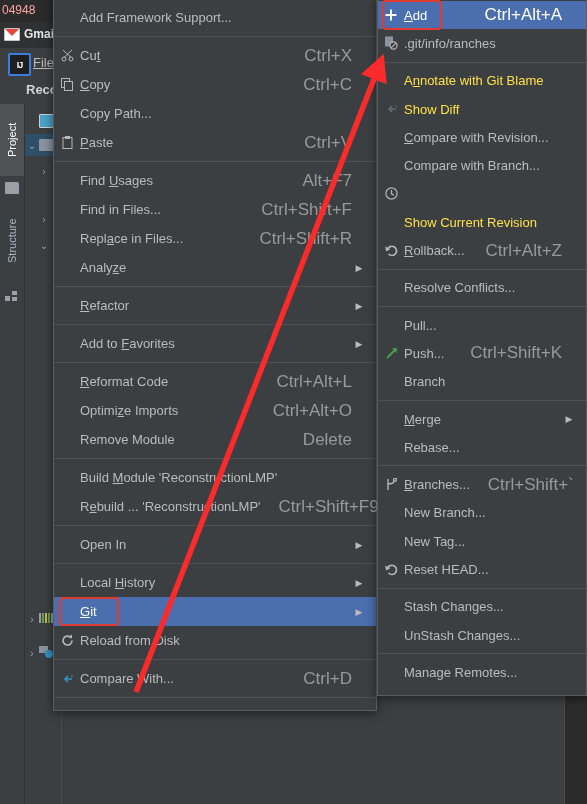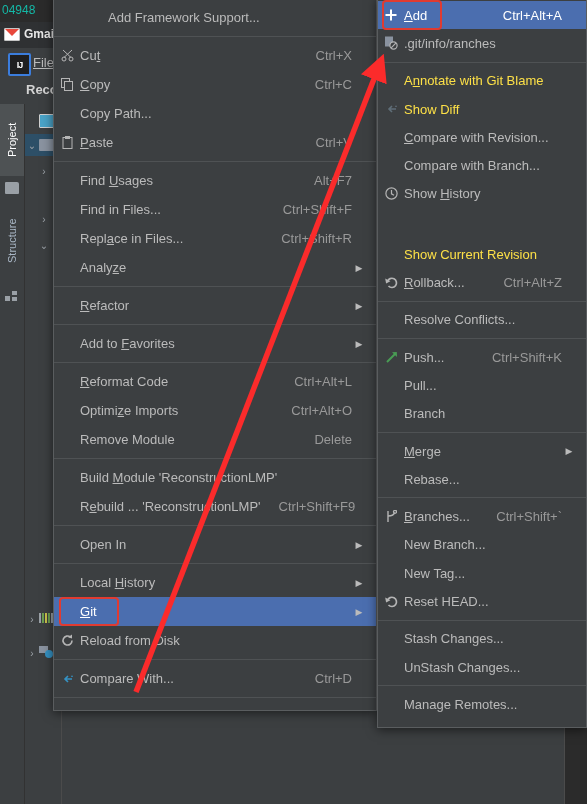--- a/index.html
+++ b/index.html
@@ -10,21 +10,21 @@
     font-size:13px;
     color:#bbbbbb;
     overflow:hidden;
     position:relative;
   }
   #root{position:relative;width:587px;height:804px;overflow:hidden;}
 
   
   .ide-bg{position:absolute;inset:0;background:#3c3f41;}
   .browser-tabstrip{position:absolute;left:0;top:0;width:587px;height:22px;background:#2b2b2b;}
-  .browser-tab-title{position:absolute;left:2px;top:3px;font-size:12px;color:#14b8a6;white-space:nowrap;}
+  .browser-tab-title{position:absolute;left:2px;top:3px;font-size:12px;color:#fca5a5;white-space:nowrap;}
   .bookmark-bar{position:absolute;left:0;top:22px;width:587px;height:26px;background:#2f3133;border-bottom:1px solid #4caf7d;}
   .bm-item{position:absolute;left:4px;top:27px;display:flex;align-items:center;gap:4px;font-size:12px;color:#e8e8e8;font-weight:bold;white-space:nowrap;}
   .gmail-ico{width:14px;height:11px;background:#ffffff;border:1px solid #c5c5c5;position:relative;border-radius:1px;}
   .gmail-ico::after{content:"";position:absolute;left:0;top:0;width:0;height:0;border-left:7px solid transparent;border-right:7px solid transparent;border-top:7px solid #e8483c;}
 
   .ide-menubar{position:absolute;left:0;top:48px;width:587px;height:28px;background:#3c3f41;border-bottom:1px solid #323232;}
   .ij-logo{position:absolute;left:8px;top:53px;width:19px;height:19px;background:#1f1f20;border:2px solid #3b7ddd;border-radius:2px;
            color:#fff;font-size:9px;font-weight:bold;display:flex;align-items:center;justify-content:center;letter-spacing:-1px;}
   .menu-file{position:absolute;left:33px;top:55px;font-size:13px;color:#bbb;}
   .menu-file u{text-decoration:underline;}
@@ -53,21 +53,21 @@
 
   
   .menu{
     position:absolute;background:#3c3f41;border:1px solid #5a5d5f;
     box-shadow:0 2px 10px rgba(0,0,0,.55);
     padding:0;box-sizing:border-box;
   }
   .mi{position:relative;height:auto;display:flex;align-items:center;padding:0 10px 0 0;box-sizing:border-box;cursor:default;}
   .mi .ico{width:26px;min-width:26px;display:flex;align-items:center;justify-content:center;}
   .mi .lbl{flex:1;white-space:nowrap;color:#bbbbbb;font-size:13px;}
-  .mi .acc{color:#999999;font-size:13px;white-space:nowrap;padding-left:18px;}
+  .mi .acc{color:#999999;font-size:17px;white-space:nowrap;padding-left:18px;}
   .mi .sub{width:14px;min-width:14px;display:flex;align-items:center;justify-content:center;color:#bbbbbb;font-size:9px;}
   .mi.disabled .lbl,.mi.disabled .acc{color:#fde047;}
   .mi.sel{background:#4b6eaf;}
   .mi.sel .lbl,.mi.sel .acc{color:#ffffff;}
   .sep{height:1px;background:#4f5254;margin:4px 0;}
   u.mn{text-decoration:underline;}
 
   
   .annot-rect{position:absolute;border:2px solid #e03b31;border-radius:4px;pointer-events:none;}
   .annot-arrow{position:absolute;left:0;top:0;width:587px;height:804px;pointer-events:none;}
@@ -155,21 +155,21 @@
   <div class="editor-sliver">
     <div class="es-green-line" style="top:24px;"></div>
     <div class="es-line" style="top:60px;color:#a9b7c6;">le</div>
     <div class="es-bubble" style="top:180px;"></div>
     <div class="es-line" style="top:210px;color:#cc7832;">b</div>
     <div class="es-line" style="top:232px;color:#6a8759;">3</div>
     <div class="es-line" style="top:330px;color:#808080;">{</div>
   </div>
 
   <div class="menu" id="ctx-menu" style="left:53px;top:-8px;width:324px;padding-top:10px;padding-bottom:8px;">
-      <div class="mi" style="height: 29px; margin-left: 28px;">
+      <div class="mi" style="height: 29px;">
         <span class="ico"></span>
         <span class="lbl">Add Framework Support...</span>
         <span class="acc"></span>
         <span class="sub"></span>
       </div>
       <div class="sep"></div>
       <div class="mi" style="height: 29px;">
         <span class="ico">
           <svg width="13" height="13" viewBox="0 0 13 13">
             <circle cx="3" cy="10" r="2" fill="none" stroke="#b5b5b5"></circle>
@@ -380,25 +380,24 @@
         <span class="acc"></span>
         <span class="sub"></span>
       </div>
       <div class="mi" style="height: 28.3px;">
         <span class="ico">
           <svg width="13" height="13" viewBox="0 0 13 13">
             <circle cx="6.5" cy="6.5" r="5.6" fill="none" stroke="#b5b5b5" stroke-width="1.2"></circle>
             <path d="M6.5 3 V6.8 L9 8.2" stroke="#b5b5b5" stroke-width="1.2" fill="none"></path>
           </svg>
         </span>
-        <span class="lbl">Show <u class="mn">H</u>istory</span>
-        <span class="acc"></span>
-        <span class="sub"></span>
-      </div>
-      <div class="mi disabled" style="height: 28.3px; margin-top: 32px;">
+        <span class="acc"></span>
+        <span class="sub"></span>
+      </div>
+      <div class="mi disabled" style="height: 28.3px;">
         <span class="ico"></span>
         <span class="lbl">Show Current Revision</span>
         <span class="acc"></span>
         <span class="sub"></span>
       </div>
       <div class="mi" style="height: 28.3px;">
         <span class="ico">
           <svg width="13" height="13" viewBox="0 0 13 13">
             <path d="M2.5 5.5 A4.6 4.6 0 1 1 3.5 10" fill="none" stroke="#b5b5b5" stroke-width="1.7"></path>
             <polygon points="0.2,2.5 5.4,5.2 1.1,7.6" fill="#b5b5b5"></polygon>
@@ -410,34 +409,34 @@
       </div>
       <div class="sep"></div>
       <div class="mi" style="height: 28.3px;">
         <span class="ico"></span>
         <span class="lbl">Resolve Conflicts...</span>
         <span class="acc"></span>
         <span class="sub"></span>
       </div>
       <div class="sep"></div>
       <div class="mi" style="height: 28.3px;">
+        <span class="ico"></span>
+        <span class="lbl">Pull...</span>
+        <span class="acc"></span>
+        <span class="sub"></span>
+      </div>
+      <div class="mi" style="height: 28.3px;">
         <span class="ico">
           <svg width="13" height="13" viewBox="0 0 13 13">
             <path d="M2 11 L10.5 2.5" stroke="#499c54" stroke-width="1.9"></path>
             <polygon points="11.8,1 12,6 7,1.2" fill="#499c54"></polygon>
           </svg>
         </span>
         <span class="lbl">Push...</span>
         <span class="acc">Ctrl+Shift+K</span>
-        <span class="sub"></span>
-      </div>
-      <div class="mi" style="height: 28.3px;">
-        <span class="ico"></span>
-        <span class="lbl">Pull...</span>
-        <span class="acc"></span>
         <span class="sub"></span>
       </div>
       <div class="mi" style="height: 28.3px;">
         <span class="ico"></span>
         <span class="lbl">Branch</span>
         <span class="acc"></span>
         <span class="sub"></span>
       </div>
       <div class="sep"></div>
       <div class="mi" style="height: 28.3px;">

